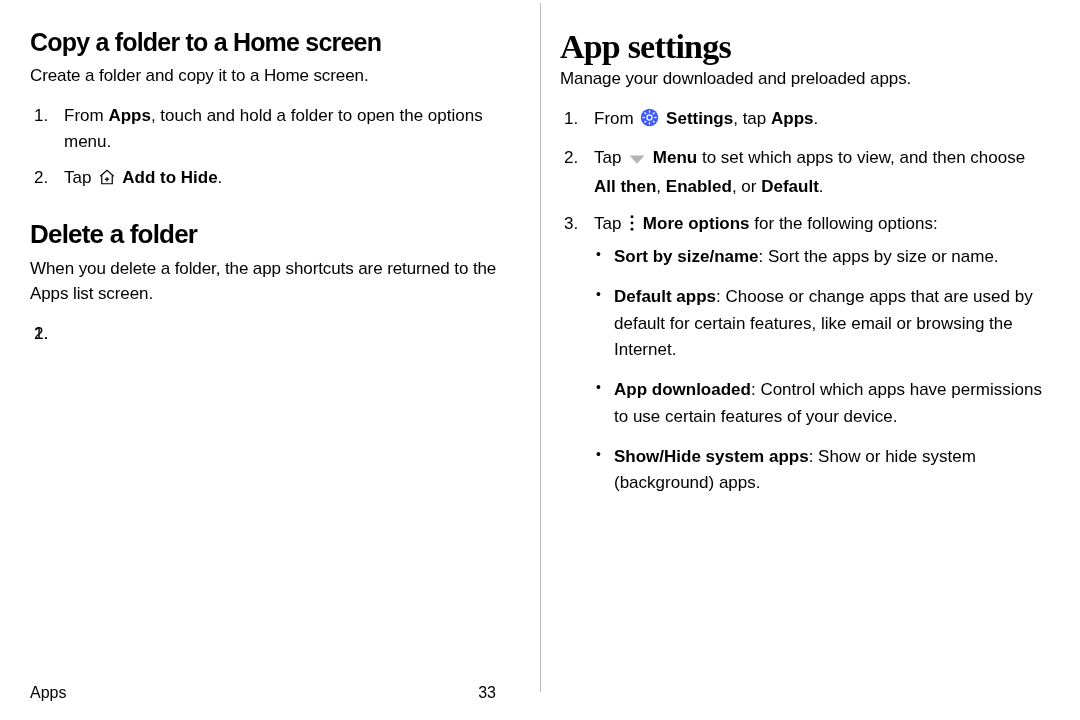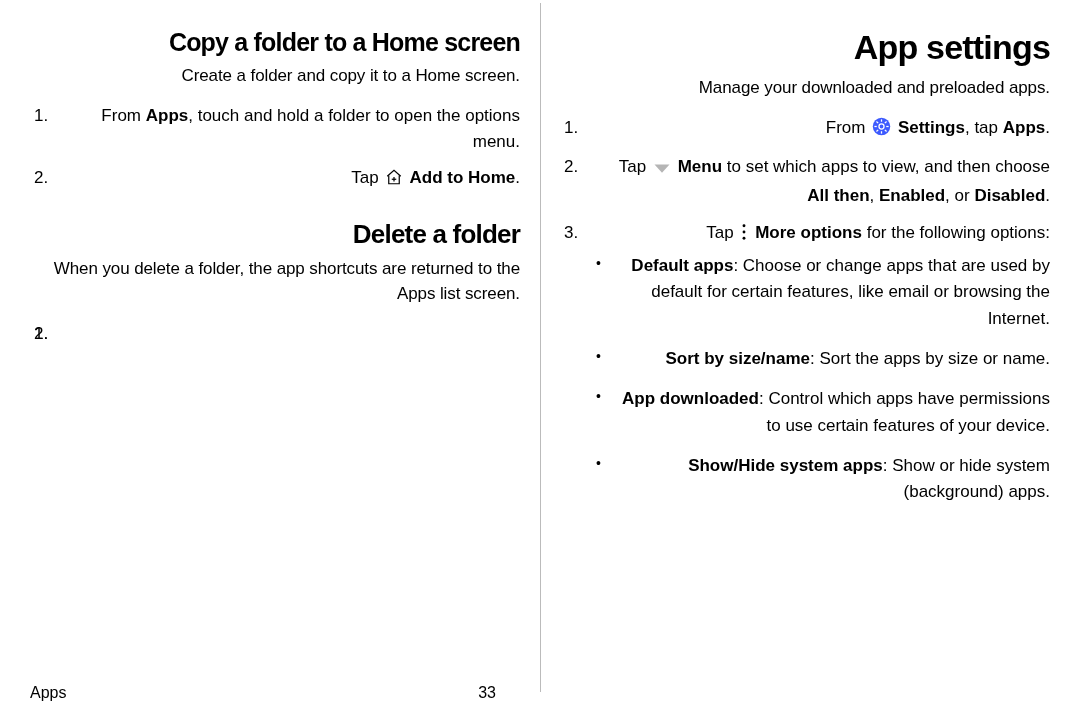--- a/index.html
+++ b/index.html
@@ -14,36 +14,34 @@
   }
   .page {
     display: flex;
     width: 100%;
     height: calc(100% - 30px);
     column-gap: 40px;
   }
   .col {
     width: 50%;
     position: relative;
-    text-align: right;
   }
   .divider {
     position: absolute;
     left: 50%;
     top: 3px;
     bottom: 28px;
     width: 1px;
     background: #bbb;
   }
   h1.main {
-    font-family: Liberation Sans, sans-serif;
+    font-family: Liberation Serif, serif;
     font-weight: 900;
     font-size: 34px;
     letter-spacing: -0.8px;
-    margin-bottom: 8px;
   }
   h1.sub {
     font-family: Arial, Helvetica, sans-serif;
     font-weight: 900;
     font-size: 25px;
     letter-spacing: -0.8px;
     margin-bottom: 6px;
   }
   h2 {
     font-family: Arial, Helvetica, sans-serif;
@@ -132,21 +130,21 @@
         </span>
       </li>
       <li>
         <span class="num">2.</span>
         <span>
           <span>Tap </span><span class="icon"><svg width="18" height="18" viewBox="0 0 24 24" fill="none" stroke="#000" stroke-width="1.6">
                 <path d="M3 11 L12 3 L21 11"></path>
                 <path d="M5 10 V21 H19 V10"></path>
                 <line x1="12" y1="12" x2="12" y2="18"></line>
                 <line x1="9" y1="15" x2="15" y2="15"></line>
-              </svg></span><span class="b"> Add to Home</span><span>.</span>
+              </svg></span><span class="b"> Add to Hide</span><span>.</span>
         </span>
       </li>
     </ol>
 
     <h2>Delete a folder</h2>
     <p class="intro">When you delete a folder, the app shortcuts are returned to the Apps list screen.</p>
 
     <ol>
       <li>
         <span class="num">1.</span>
@@ -179,39 +177,39 @@
                   <line x1="16.2" y1="7.8" x2="18.4" y2="5.6"></line>
                 </g>
               </svg></span><span class="b"> Settings</span><span>, tap </span><span class="b">Apps</span><span>.</span>
         </span>
       </li>
       <li>
         <span class="num">2.</span>
         <span>
           <span>Tap </span><span class="icon"><svg width="18" height="12" viewBox="0 0 24 16">
                 <path d="M2 2 L12 13 L22 2 Z" fill="#b5b5b5"></path>
-              </svg></span><span class="b"> Menu</span><span> to set which apps to view, and then choose </span><span class="b">All then</span><span>, </span><span class="b">Enabled</span><span>, or </span><span class="b">Disabled</span><span>.</span>
+              </svg></span><span class="b"> Menu</span><span> to set which apps to view, and then choose </span><span class="b">All then</span><span>, </span><span class="b">Enabled</span><span>, or </span><span class="b">Default</span><span>.</span>
         </span>
       </li>
       <li>
         <span class="num">3.</span>
         <span>
           <span>Tap </span><span class="icon"><svg width="8" height="18" viewBox="0 0 8 20">
                 <circle cx="4" cy="3" r="1.6" fill="#000"></circle>
                 <circle cx="4" cy="10" r="1.6" fill="#000"></circle>
                 <circle cx="4" cy="17" r="1.6" fill="#000"></circle>
               </svg></span><span class="b"> More options</span><span> for the following options:</span>
         </span>
 
         <ul class="bullets">
           <li>
+            <span class="b">Sort by size/name</span><span>: Sort the apps by size or&nbsp;name.</span>
+          </li>
+          <li>
             <span class="b">Default apps</span><span>: Choose or change apps that are used by default for certain features, like email or browsing the Internet.</span>
-          </li>
-          <li>
-            <span class="b">Sort by size/name</span><span>: Sort the apps by size or&nbsp;name.</span>
           </li>
           <li>
             <span class="b">App downloaded</span><span>: Control which apps have permissions to use certain features of your device.</span>
           </li>
           <li>
             <span class="b">Show/Hide system apps</span><span>: Show or hide system (background) apps.</span>
           </li>
         </ul>
       </li>
     </ol>

